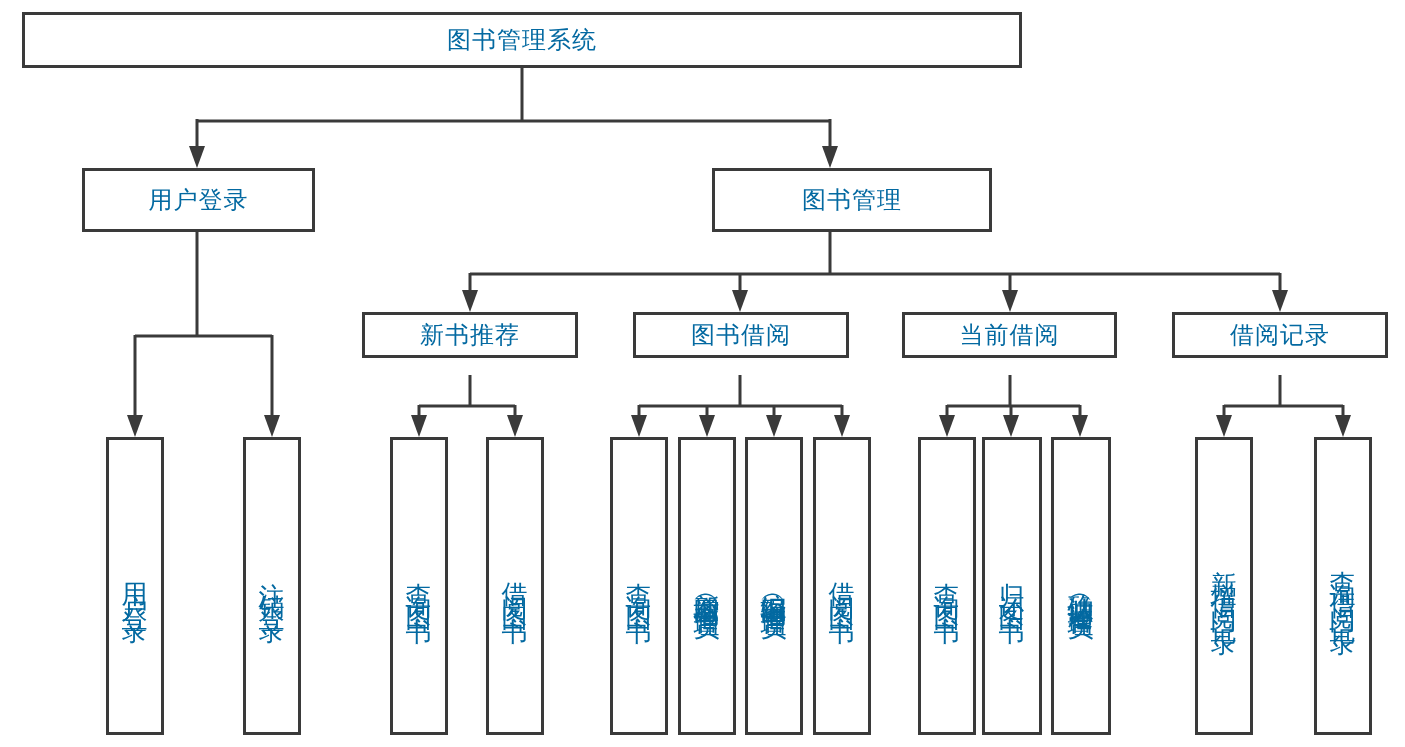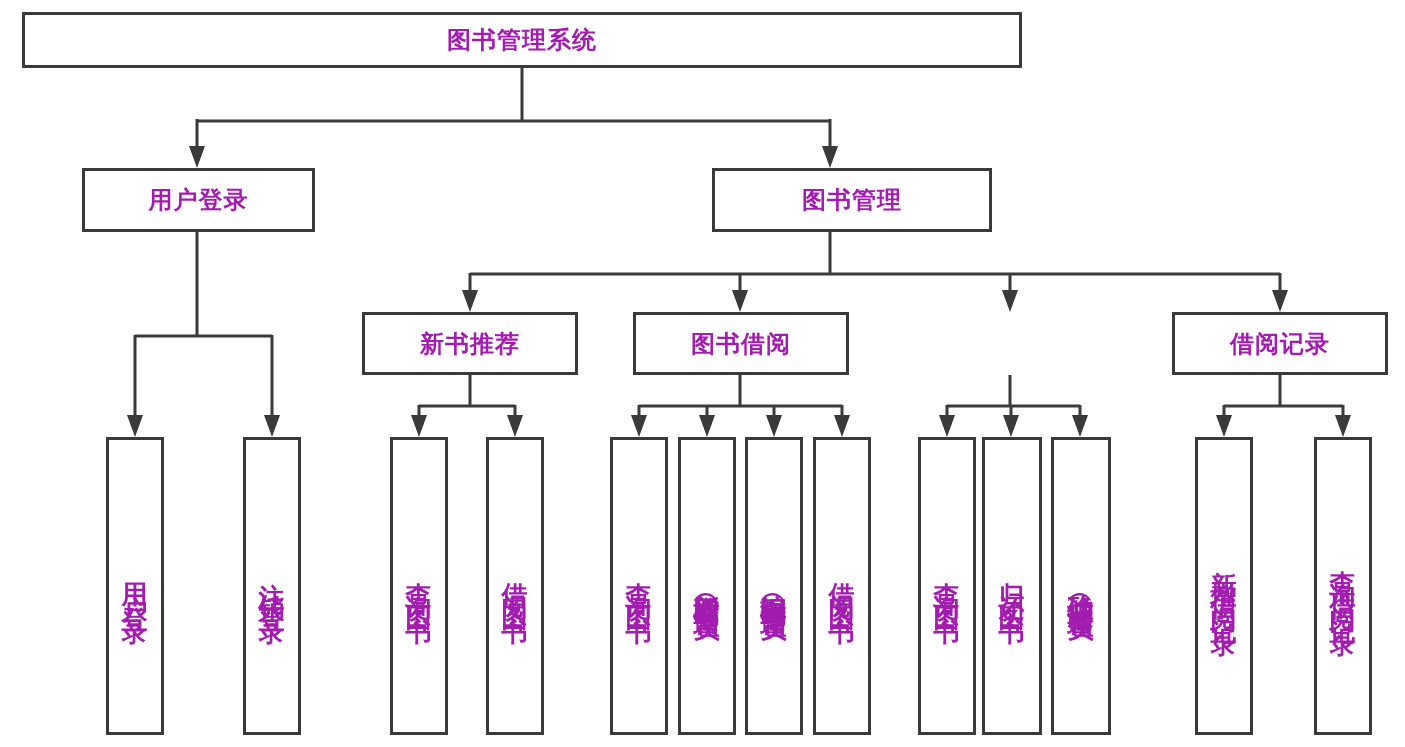--- a/index.html
+++ b/index.html
@@ -13,28 +13,27 @@
   .connectors{position:absolute;left:0;top:0;z-index:1;}
   .box{
     position:absolute;
     box-sizing:border-box;
     border:3px solid #3a3a3a;
     background:#ffffff;
     display:flex;align-items:center;justify-content:center;
     z-index:2;
   }
   .box .lbl{
-    color:#a21caf;
+    color:#0369a1;
     font-size:24px;
     letter-spacing:1px;
     white-space:nowrap;
-    font-weight:bold;
   }
   .hbox{height:64px;}
-  .l3box{height:63px;top:312px;width:216px;}
+  .l3box{height:46px;top:312px;width:216px;}
   .vbox{top:437px;width:58px;height:298px;}
   .vbox .lbl{
     writing-mode:vertical-rl;
     text-orientation:mixed;
     font-size:26px;
     letter-spacing:12px;
     line-height:1;
     white-space:nowrap;
   }
   .vbox .lbl.long{letter-spacing:3px;}
@@ -97,20 +96,23 @@
   <div class="box hbox" style="left:712px;top:168px;width:280px;">
     <span class="lbl">图书管理</span>
   </div>
 
   <div class="box l3box" style="left:362px;">
     <span class="lbl">新书推荐</span>
   </div>
   <div class="box l3box" style="left:633px;">
     <span class="lbl">图书借阅</span>
   </div>
+  <div class="box l3box" style="left:902px;width:215px;">
+    <span class="lbl">当前借阅</span>
+  </div>
   <div class="box l3box" style="left:1172px;text-align:right;">
     <span class="lbl">借阅记录</span>
   </div>
 
   <div class="box vbox" style="left:106px;">
     <span class="lbl">用户登录</span>
   </div>
   <div class="box vbox" style="left:243px;">
     <span class="lbl">注销登录</span>
   </div>

